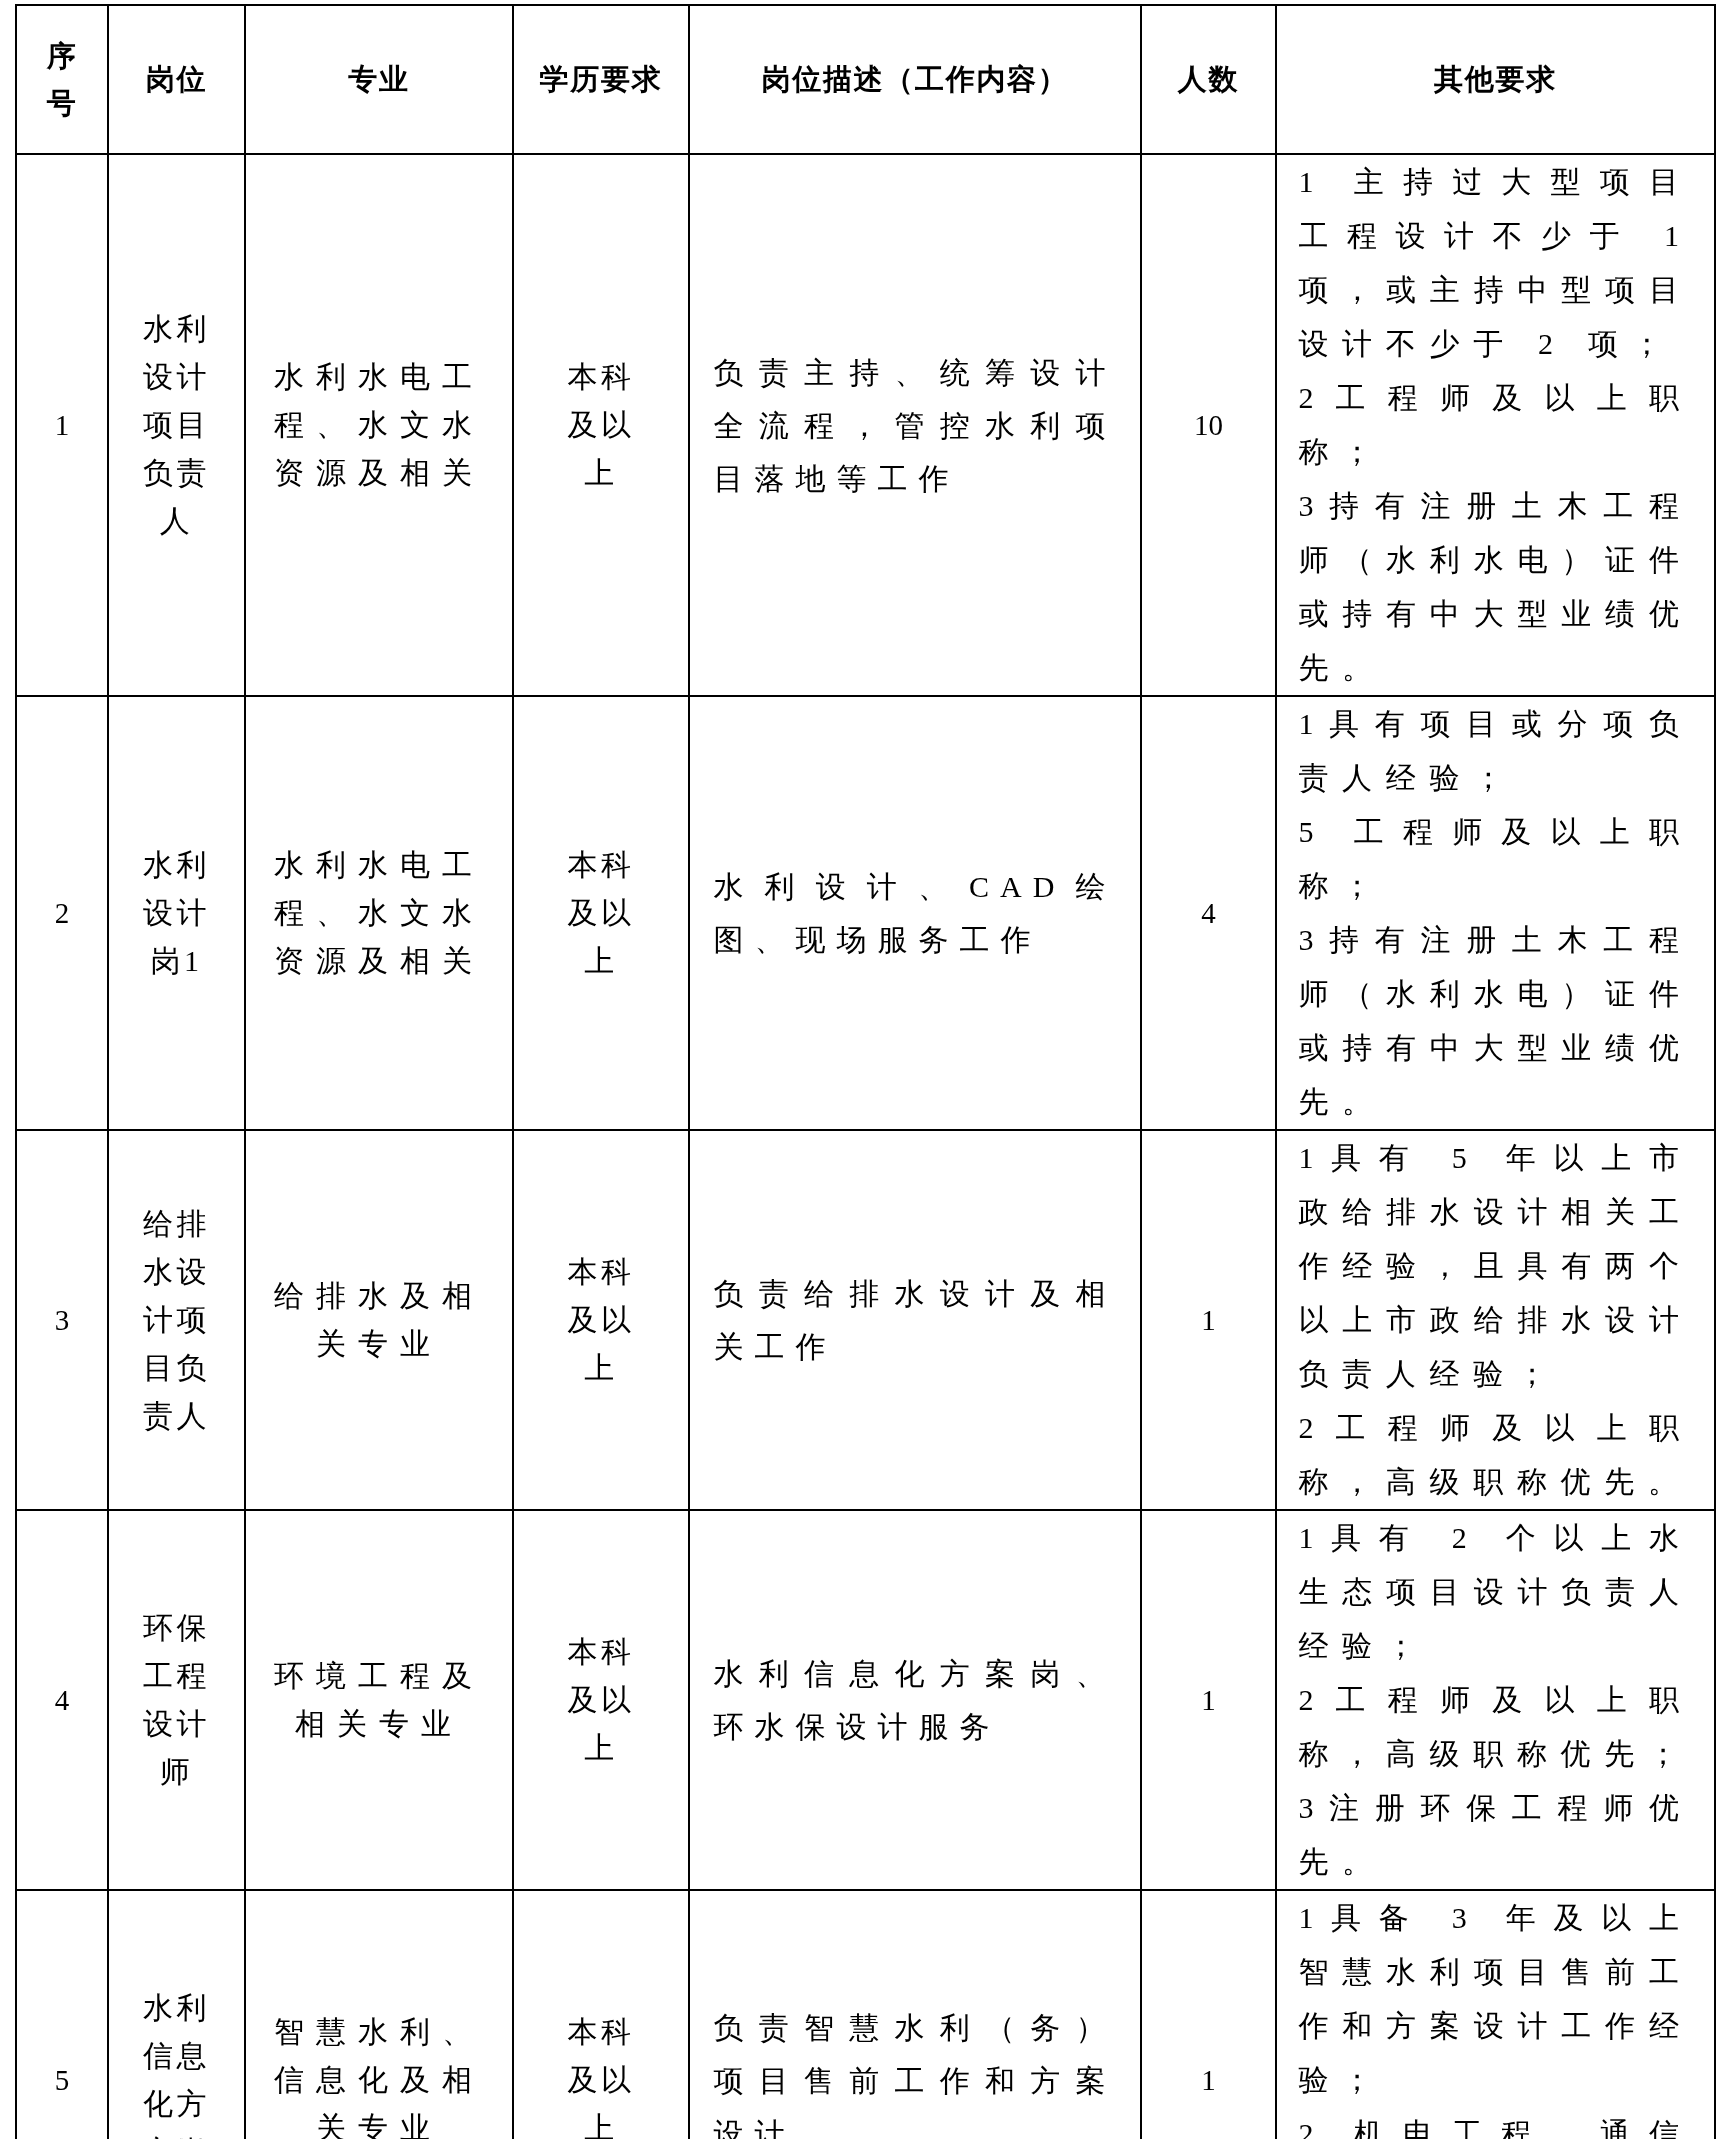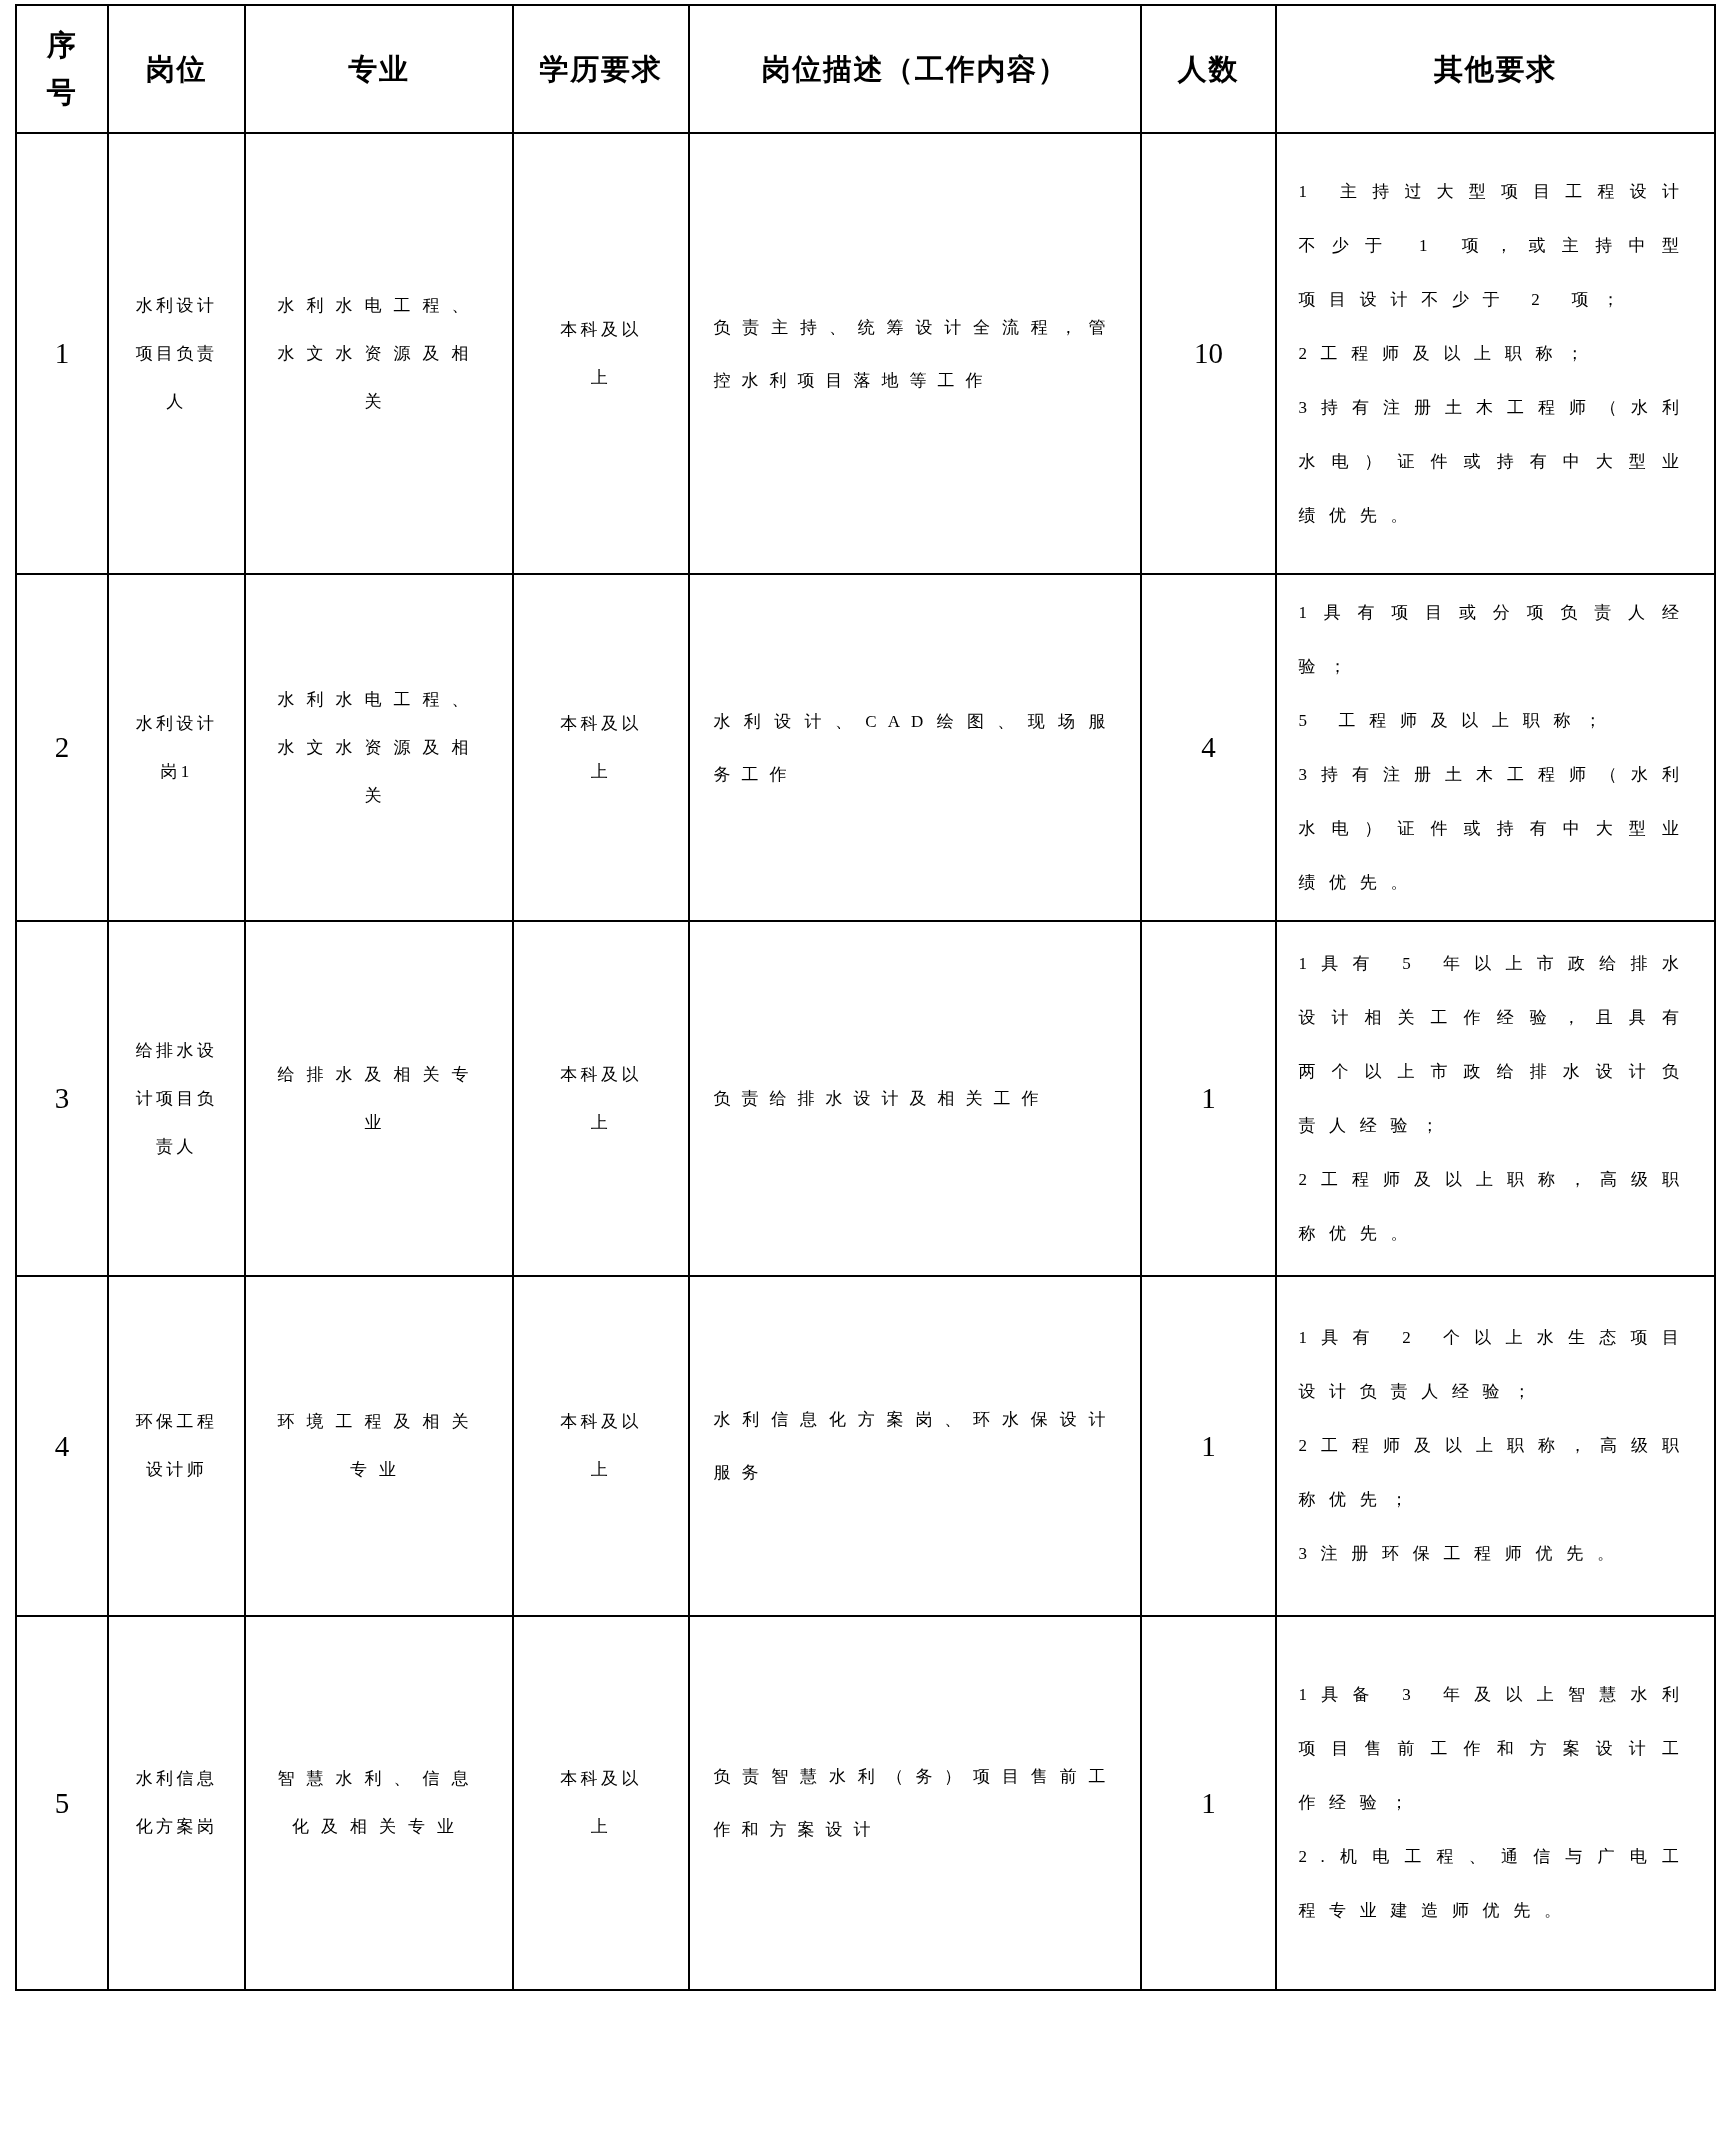--- a/index.html
+++ b/index.html
@@ -29,38 +29,38 @@
   }
   
   col.w-no    { width: 92px; }
   col.w-pos   { width: 137px; }
   col.w-major { width: 268px; }
   col.w-edu   { width: 176px; }
   col.w-desc  { width: 452px; }
   col.w-count { width: 135px; }
   col.w-other { width: 439px; }
   
-  tr.rh { height: 128px; }
+  tr.rh { height: 149px; }
   tr.r1 { height: 441px; }
   tr.r2 { height: 347px; }
   tr.r3 { height: 355px; }
   tr.r4 { height: 340px; }
   tr.r5 { height: 374px; }
 
   th {
     font-size: 29px;
     font-weight: bold;
     text-align: center;
     letter-spacing: 1.7px;
     line-height: 47px;
   }
   th.h-no  { padding: 0 24px; }
   th.h-edu { padding: 0 17px; }
 
-  td { font-size: 17px; }
+  td { font-size: 30px; }
 
   td.c-no, td.c-count {
     text-align: center;
     font-size: 29px;
   }
   td.c-pos {
     text-align: center;
     letter-spacing: 3.4px;
     line-height: 48px;
     padding: 0 21.4px;

